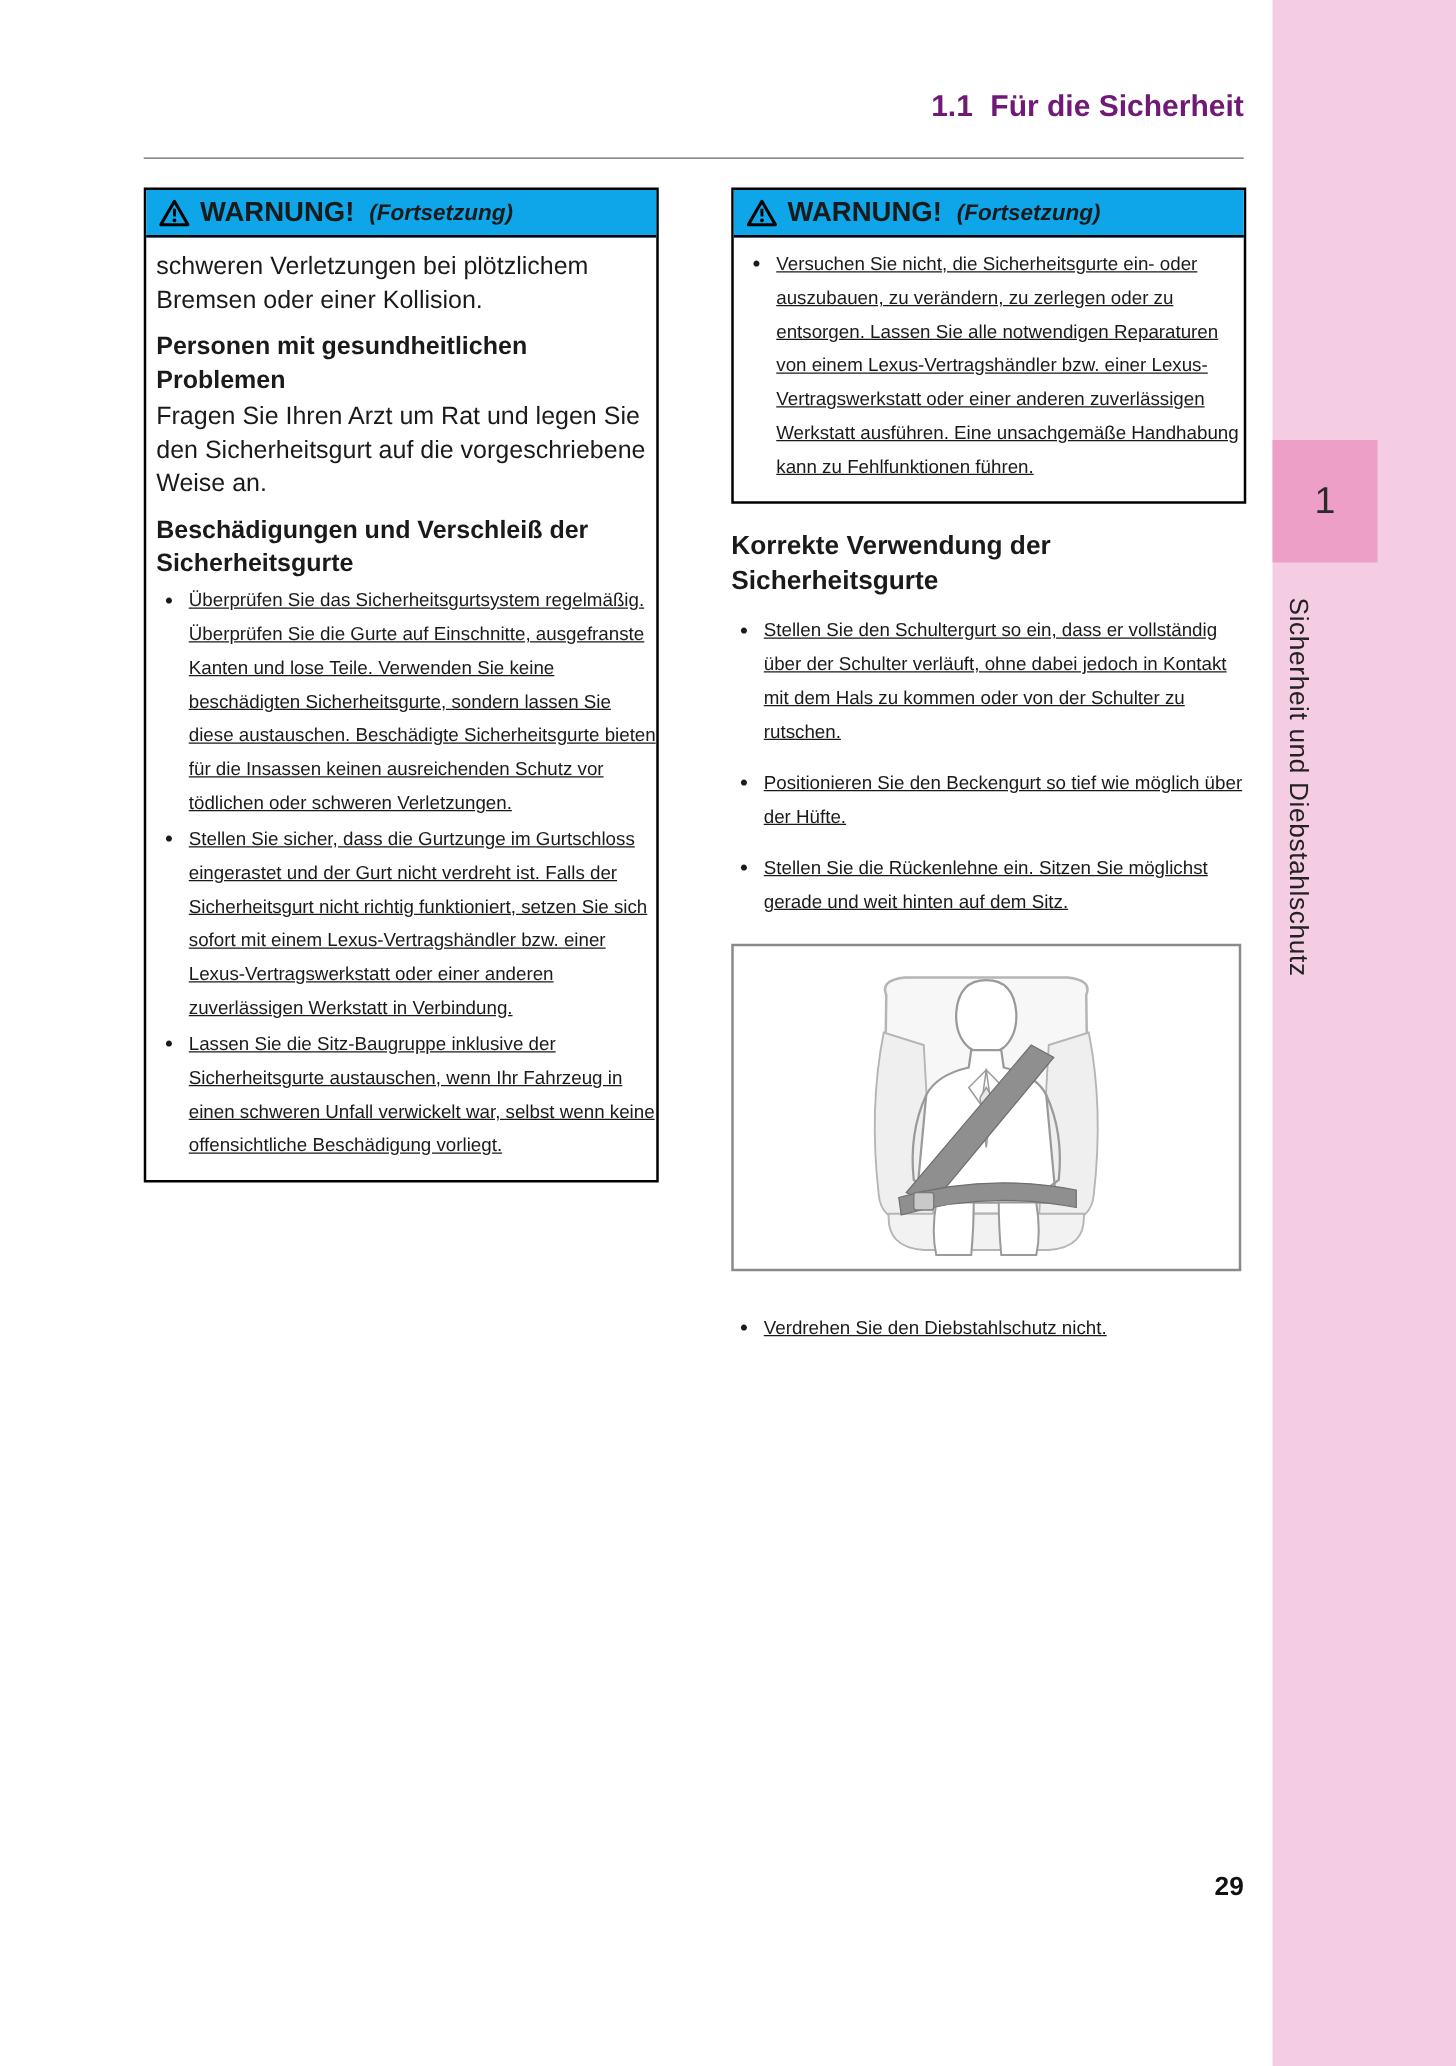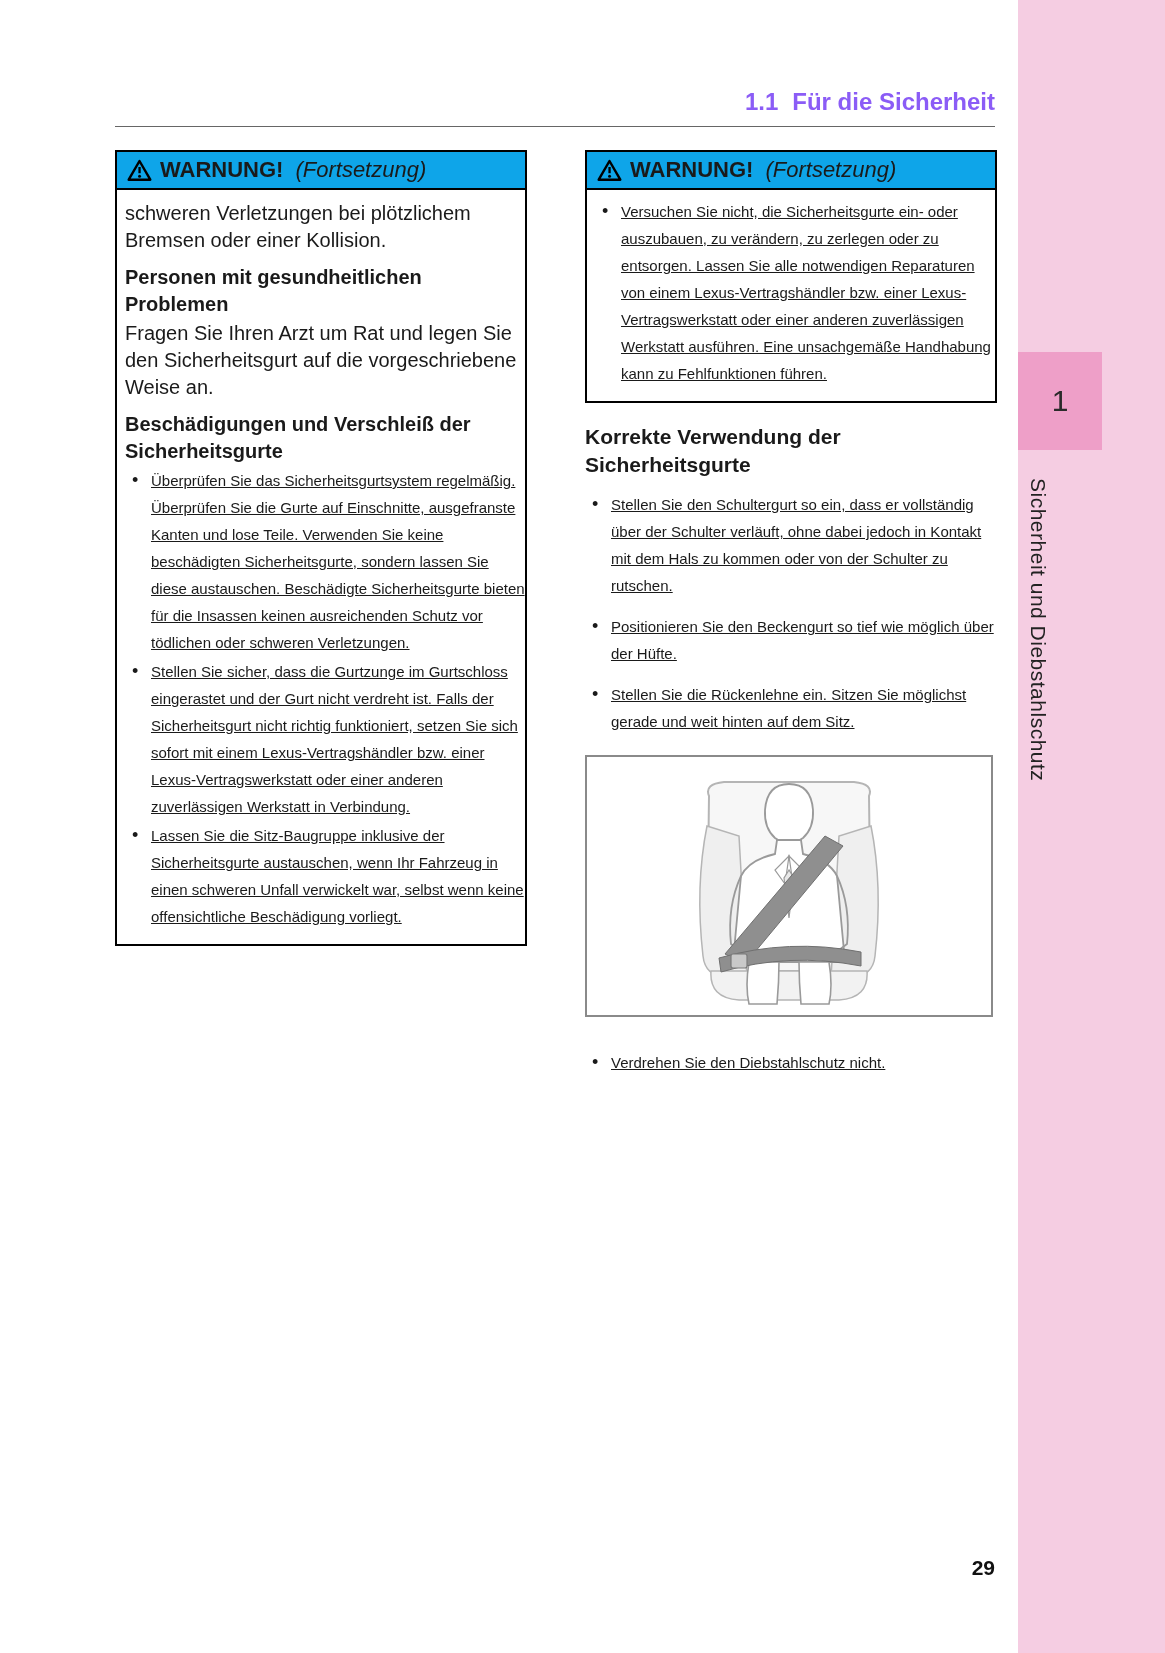--- a/index.html
+++ b/index.html
@@ -28,23 +28,23 @@
   .chapter-title-vertical {
     position: absolute; top: 478px; left: 8px;
     writing-mode: vertical-rl;
     font-size: 21px; color: #222;
     letter-spacing: 0.5px;
     white-space: nowrap;
   }
 
   
   .page-header {
-    position: absolute; top: 88px; left: 115px; width: 880px;
+    position: absolute; top: 72px; left: 115px; width: 880px;
     text-align: right;
-    font-weight: bold; font-size: 24px; color: #8b5cf6;
+    font-weight: bold; font-size: 24px; color: #701a75;
   }
   .page-header .sec-num { margin-right: 14px; }
   .header-rule {
     position: absolute; top: 126px; left: 115px; width: 880px;
     height: 1px; background: #666;
   }
 
   
   .col { position: absolute; width: 412px; }
   .col-left  { left: 115px; top: 150px; }
@@ -53,21 +53,21 @@
   
   .warning-box { border: 2px solid #000; background: #fff; }
   .warning-header {
     background: #0ea5e9;
     border-bottom: 2px solid #000;
     display: flex; align-items: center;
     padding: 5px 10px; gap: 8px;
     min-height: 26px;
   }
   .warning-title { font-weight: bold; font-size: 22px; }
-  .warning-cont  { font-weight: normal; font-style: italic; font-size: 22px; margin-left: 4px; }
+  .warning-cont  { font-weight: bold; font-style: italic; font-size: 18px; margin-left: 4px; }
   .warning-body { padding: 8px 0 12px 8px; font-size: 20px; line-height: 27px; }
 
   .warning-body p { margin: 2px 0 10px 0; }
   .bold-heading { font-weight: bold; margin: 10px 0 2px 0; font-size: 20px; line-height: 27px; }
 
   .bullet {
     position: relative;
     padding-left: 26px;
     margin: 0 0 2px 0;
     font-size: 15px; line-height: 27px; text-decoration: underline;
@@ -90,21 +90,21 @@
     width: 408px; height: 262px;
     border: 2px solid #8a8a8a;
     background: #fff;
     display: flex; align-items: center; justify-content: center;
     box-sizing: border-box;
   }
   .after-figure { margin-top: 32px; }
 
   
   .page-number {
-    position: absolute; top: 1556px; left: 115px; width: 880px;
+    position: absolute; top: 1498px; left: 115px; width: 880px;
     text-align: right;
     font-weight: bold; font-size: 21px; color: #111;
   }
 
   .warn-icon { flex: 0 0 auto; display: inline-flex; }
 </style>
 </head>
 <body>
 
 <div class="sidebar">

